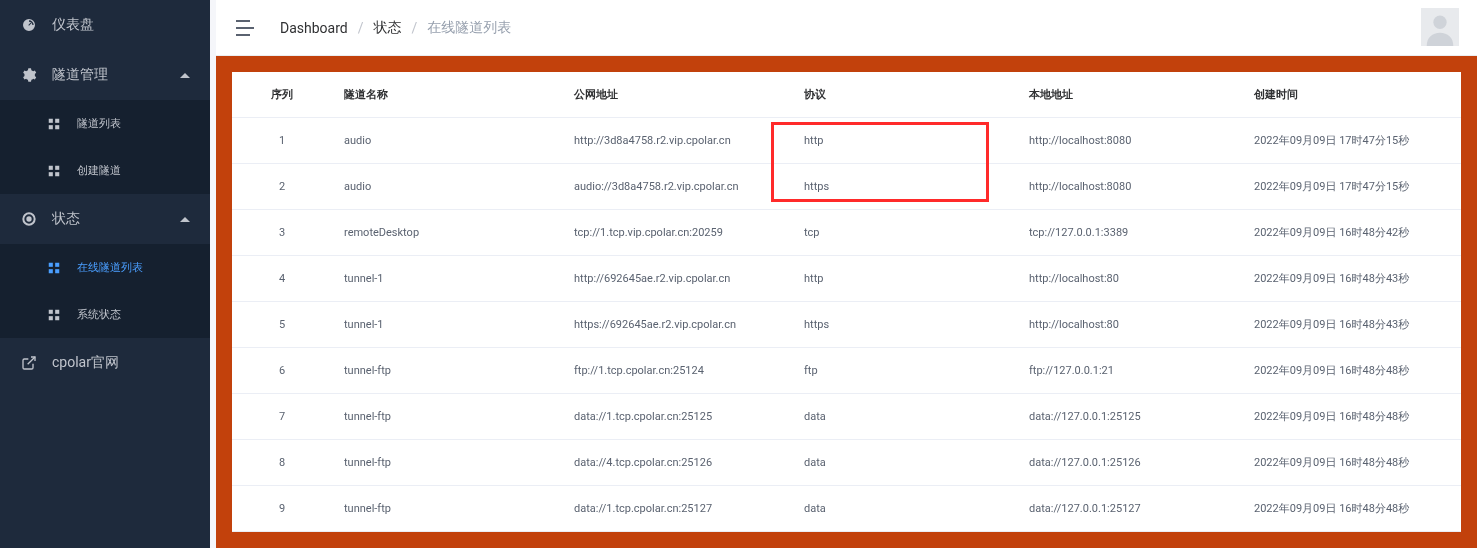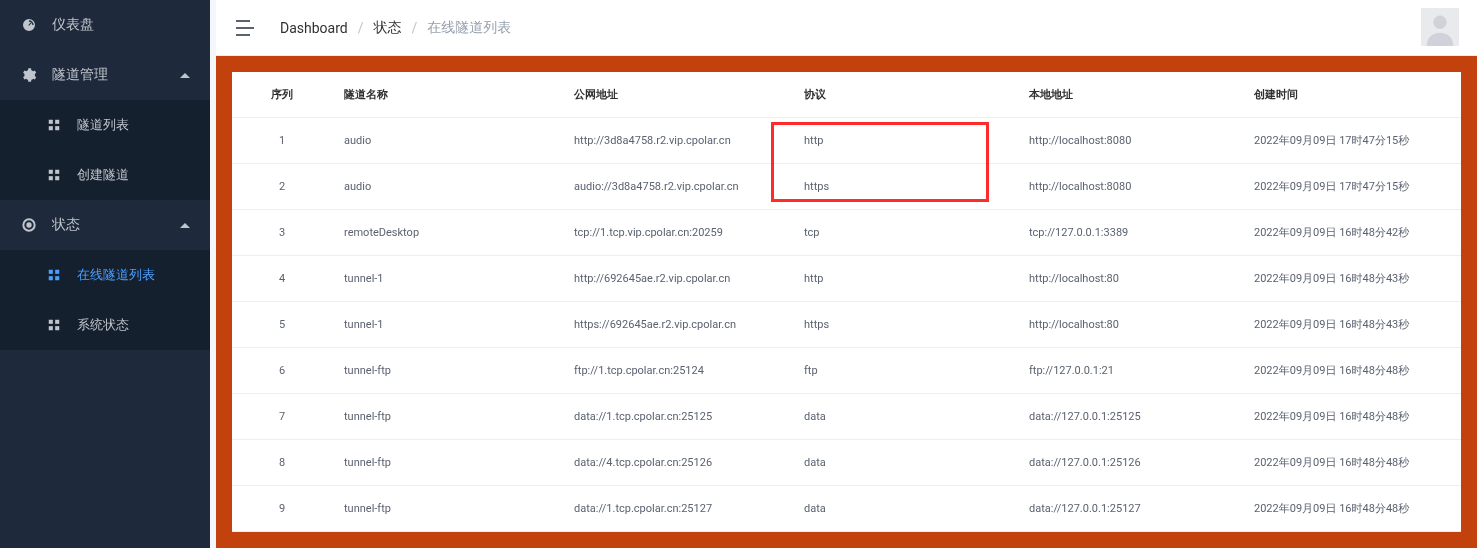--- a/index.html
+++ b/index.html
@@ -5,21 +5,21 @@
     * { margin: 0; padding: 0; box-sizing: border-box; }
     body { font-family: -apple-system, BlinkMacSystemFont, "Segoe UI", Roboto, "Microsoft YaHei", sans-serif; background: #f5f6fa; color: #333; font-size: 14px; }
     .container { display: flex; width: 1477px; height: 548px; overflow: hidden; gap: 6px; }
     
     
     .sidebar { width: 210px; background: #1e2a3c; color: #c0c4cc; flex-shrink: 0; }
     .nav-item { padding: 16px 20px; display: flex; align-items: center; cursor: pointer; font-size: 14px; position: relative; }
     .nav-item .icon { width: 18px; margin-right: 14px; display: inline-flex; align-items: center; justify-content: center; }
     .nav-item.has-arrow::after { content: ''; border-left: 5px solid transparent; border-right: 5px solid transparent; border-bottom: 5px solid #c0c4cc; position: absolute; right: 20px; }
     .nav-sub { background: #15202f; }
-    .nav-sub .nav-item { padding-left: 45px; font-size: 13px; }
+    .nav-sub .nav-item { padding-left: 45px; font-size: 11px; align-items: flex-end; }
     .nav-sub .nav-item.active { color: #4a9eff; }
     .nav-sub .nav-item.active .icon svg { fill: #4a9eff; }
     
     
     .main { flex: 1; display: flex; flex-direction: column; background: #c2410c; position: relative; }
     .header { height: 56px; background: #fff; display: flex; align-items: center; padding: 0 20px; border-bottom: 1px solid #eaeef2; }
     .hamburger { width: 20px; height: 16px; margin-right: 24px; cursor: pointer; display: flex; flex-direction: column; justify-content: space-between; }
     .hamburger span { display: block; height: 2px; background: #5a6270; }
     .hamburger span:nth-child(1){width:14px;} .hamburger span:nth-child(2){width:18px;} .hamburger span:nth-child(3){width:14px;}
     .breadcrumb { display: flex; align-items: center; color: #303133; font-size: 14px; }
@@ -113,20 +113,30 @@
               <rect x="3" y="3" width="7" height="7"></rect>
               <rect x="14" y="3" width="7" height="7"></rect>
               <rect x="3" y="14" width="7" height="7"></rect>
               <rect x="14" y="14" width="7" height="7"></rect>
             </svg>
         </span>
         <span>系统状态</span>
       </div>
     </div>
 
+    <div class="nav-item">
+      <span class="icon">
+        <svg width="16" height="16" viewBox="0 0 24 24" fill="none" stroke="#c0c4cc" stroke-width="2">
+            <path d="M18 13v6a2 2 0 01-2 2H5a2 2 0 01-2-2V8a2 2 0 012-2h6"></path>
+            <path d="M15 3h6v6"></path>
+            <path d="M10 14L21 3"></path>
+          </svg>
+      </span>
+      <span>cpolar官网</span>
+    </div>
   </aside>
 
   <div class="main">
     <div class="header">
       <div class="hamburger">
           <span></span>
           <span></span>
           <span></span>
         </div>
       <div class="breadcrumb">

